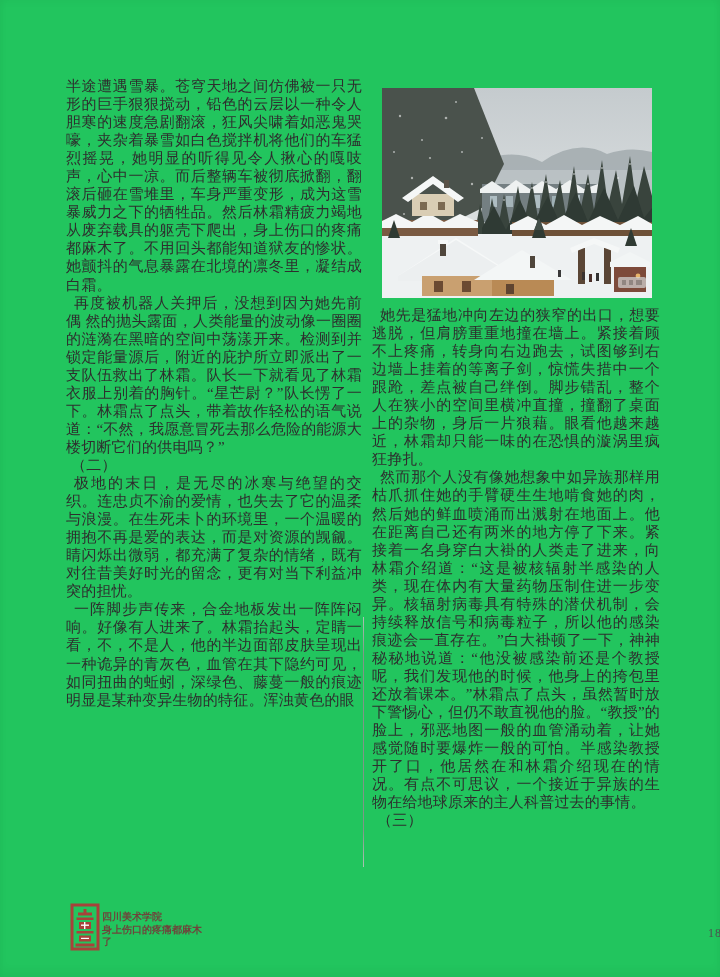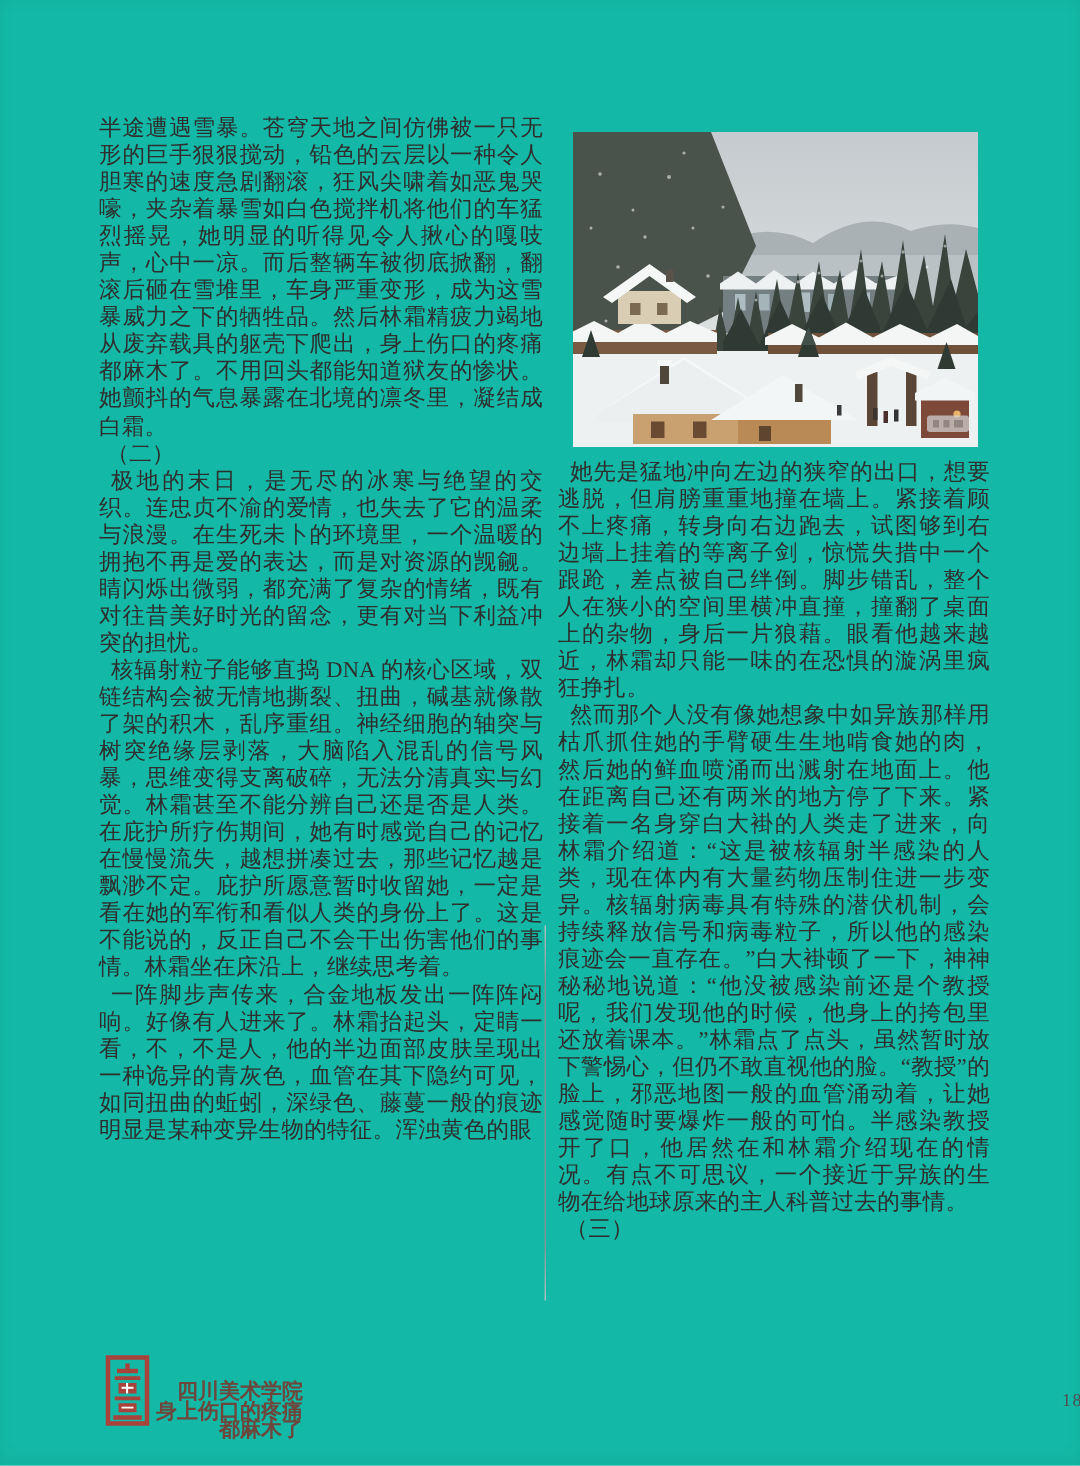--- a/index.html
+++ b/index.html
@@ -3,21 +3,21 @@
 <meta charset="utf-8">
 <style>
   html,body{margin:0;padding:0;}
   body{
     width:720px;height:977px;
     background:#f4f4f2;
     font-family:"Liberation Serif","DejaVu Serif",serif;
   }
   .page{
     position:relative;width:720px;height:977px;overflow:hidden;
-    background:#14b8a6;
+    background:#22c55e;
     box-shadow:inset 0 -6px 10px rgba(0,0,0,0.04), inset 0 4px 6px rgba(0,0,0,0.02);
   }
   .col{
     position:absolute;
     font-size:15px;line-height:18.05px;
     text-align:justify;
     color:#2e2e2e;
     letter-spacing:0.2px;
   }
   .col p{margin:0;padding:0;}
@@ -31,38 +31,38 @@
   }
   .photo svg{display:block;}
   .divider{
     position:absolute;left:363px;top:617px;width:1px;height:250px;
     background:linear-gradient(#c2c2c2,#8f8f8f 15%,#8f8f8f 85%,#c2c2c2);
     opacity:.85;
   }
   .footer-seal{position:absolute;left:70px;top:903px;width:30px;height:48px;}
   .footer-text{
     position:absolute;left:102px;top:911px;width:100px;
-    text-align:right;color:#6d463c;font-weight:bold;
-    font-size:14px;line-height:12.5px;margin-top:12px;
+    text-align:left;color:#6d463c;font-weight:bold;
+    font-size:10px;line-height:12.5px;
   }
   .page-num{
     position:absolute;left:708px;top:926px;
     font-size:12px;color:#4f4f4f;letter-spacing:1px;text-align:center;
   }
 </style>
 </head>
 <body>
 
 <div class="page">
 
   <div class="col col-left">
     <p>半途遭遇雪暴。苍穹天地之间仿佛被一只无形的巨手狠狠搅动，铅色的云层以一种令人胆寒的速度急剧翻滚，狂风尖啸着如恶鬼哭嚎，夹杂着暴雪如白色搅拌机将他们的车猛烈摇晃，她明显的听得见令人揪心的嘎吱声，心中一凉。而后整辆车被彻底掀翻，翻滚后砸在雪堆里，车身严重变形，成为这雪暴威力之下的牺牲品。然后林霜精疲力竭地从废弃载具的躯壳下爬出，身上伤口的疼痛都麻木了。不用回头都能知道狱友的惨状。她颤抖的气息暴露在北境的凛冬里，凝结成白霜。</p>
+    <p class="ind">再度被机器人关押后，没想到因为她先前偶 然的抛头露面，人类能量的波动像一圈圈的涟漪在黑暗的空间中荡漾开来。检测到并锁定能量源后，附近的庇护所立即派出了一支队伍救出了林霜。队长一下就看见了林霜衣服上别着的胸针。“星芒尉？”队长愣了一下。林霜点了点头，带着故作轻松的语气说道：“不然，我愿意冒死去那么危险的能源大楼切断它们的供电吗？”</p>
     <p class="sec">（二）</p>
     <p class="ind">极地的末日，是无尽的冰寒与绝望的交织。连忠贞不渝的爱情，也失去了它的温柔与浪漫。在生死未卜的环境里，一个温暖的拥抱不再是爱的表达，而是对资源的觊觎。睛闪烁出微弱，都充满了复杂的情绪，既有对往昔美好时光的留念，更有对当下利益冲突的担忧。</p>
-    <p class="ind">核辐射粒子能够直捣 DNA 的核心区域，双链结构会被无情地撕裂、扭曲，碱基就像散了架的积木，乱序重组。神经细胞的轴突与树突绝缘层剥落，大脑陷入混乱的信号风暴，思维变得支离破碎，无法分清真实与幻觉。林霜甚至不能分辨自己还是否是人类。在庇护所疗伤期间，她有时感觉自己的记忆在慢慢流失，越想拼凑过去，那些记忆越是飘渺不定。庇护所愿意暂时收留她，一定是看在她的军衔和看似人类的身份上了。这是不能说的，反正自己不会干出伤害他们的事情。林霜坐在床沿上，继续思考着。</p>
     <p class="ind">一阵脚步声传来，合金地板发出一阵阵闷响。好像有人进来了。林霜抬起头，定睛一看，不，不是人，他的半边面部皮肤呈现出一种诡异的青灰色，血管在其下隐约可见，如同扭曲的蚯蚓，深绿色、藤蔓一般的痕迹明显是某种变异生物的特征。浑浊黄色的眼</p>
   </div>
 
   <figure class="photo" style="margin:0" role="img" aria-label="雪乡村庄照片：灰色冬日天空下，深色森林山坡脚下是一片被厚雪覆盖的木屋村落">
     <svg width="270" height="210" viewBox="0 0 270 210" xmlns="http://www.w3.org/2000/svg">
       <defs>
         <linearGradient id="sky" x1="0" y1="0" x2="0" y2="1">
           <stop offset="0" stop-color="#c5cbce"></stop>
           <stop offset="1" stop-color="#dde1e2"></stop>
         </linearGradient>

